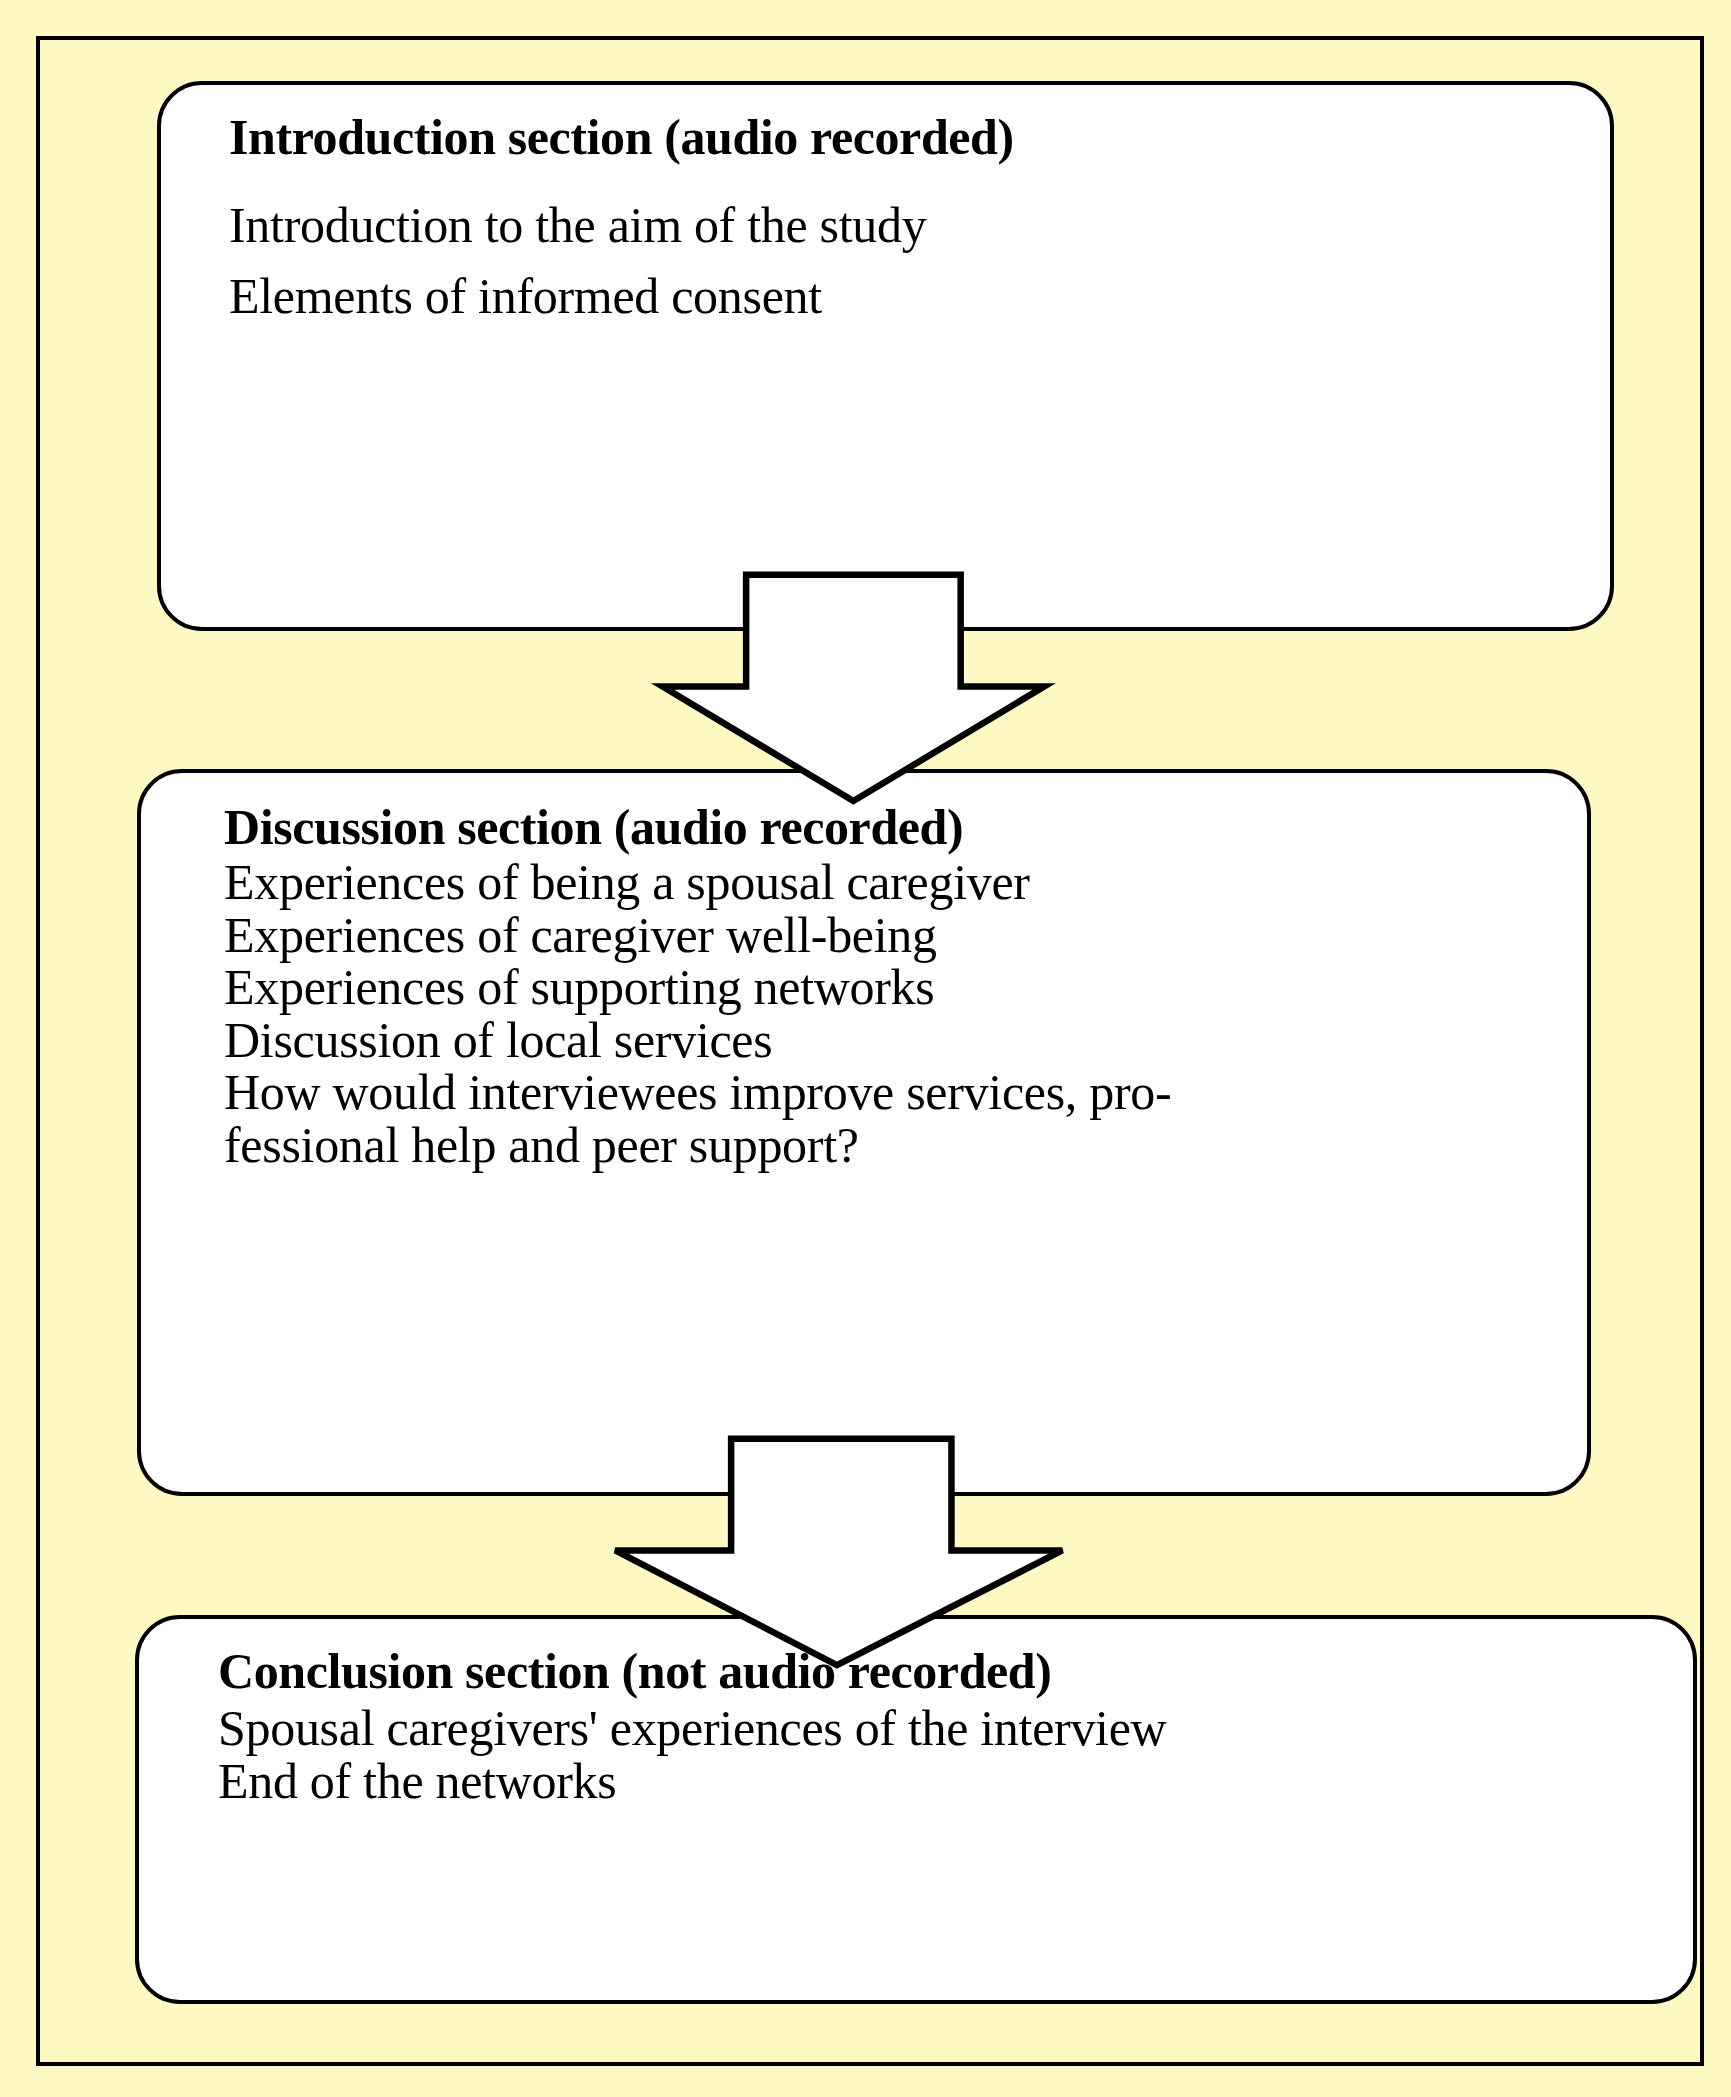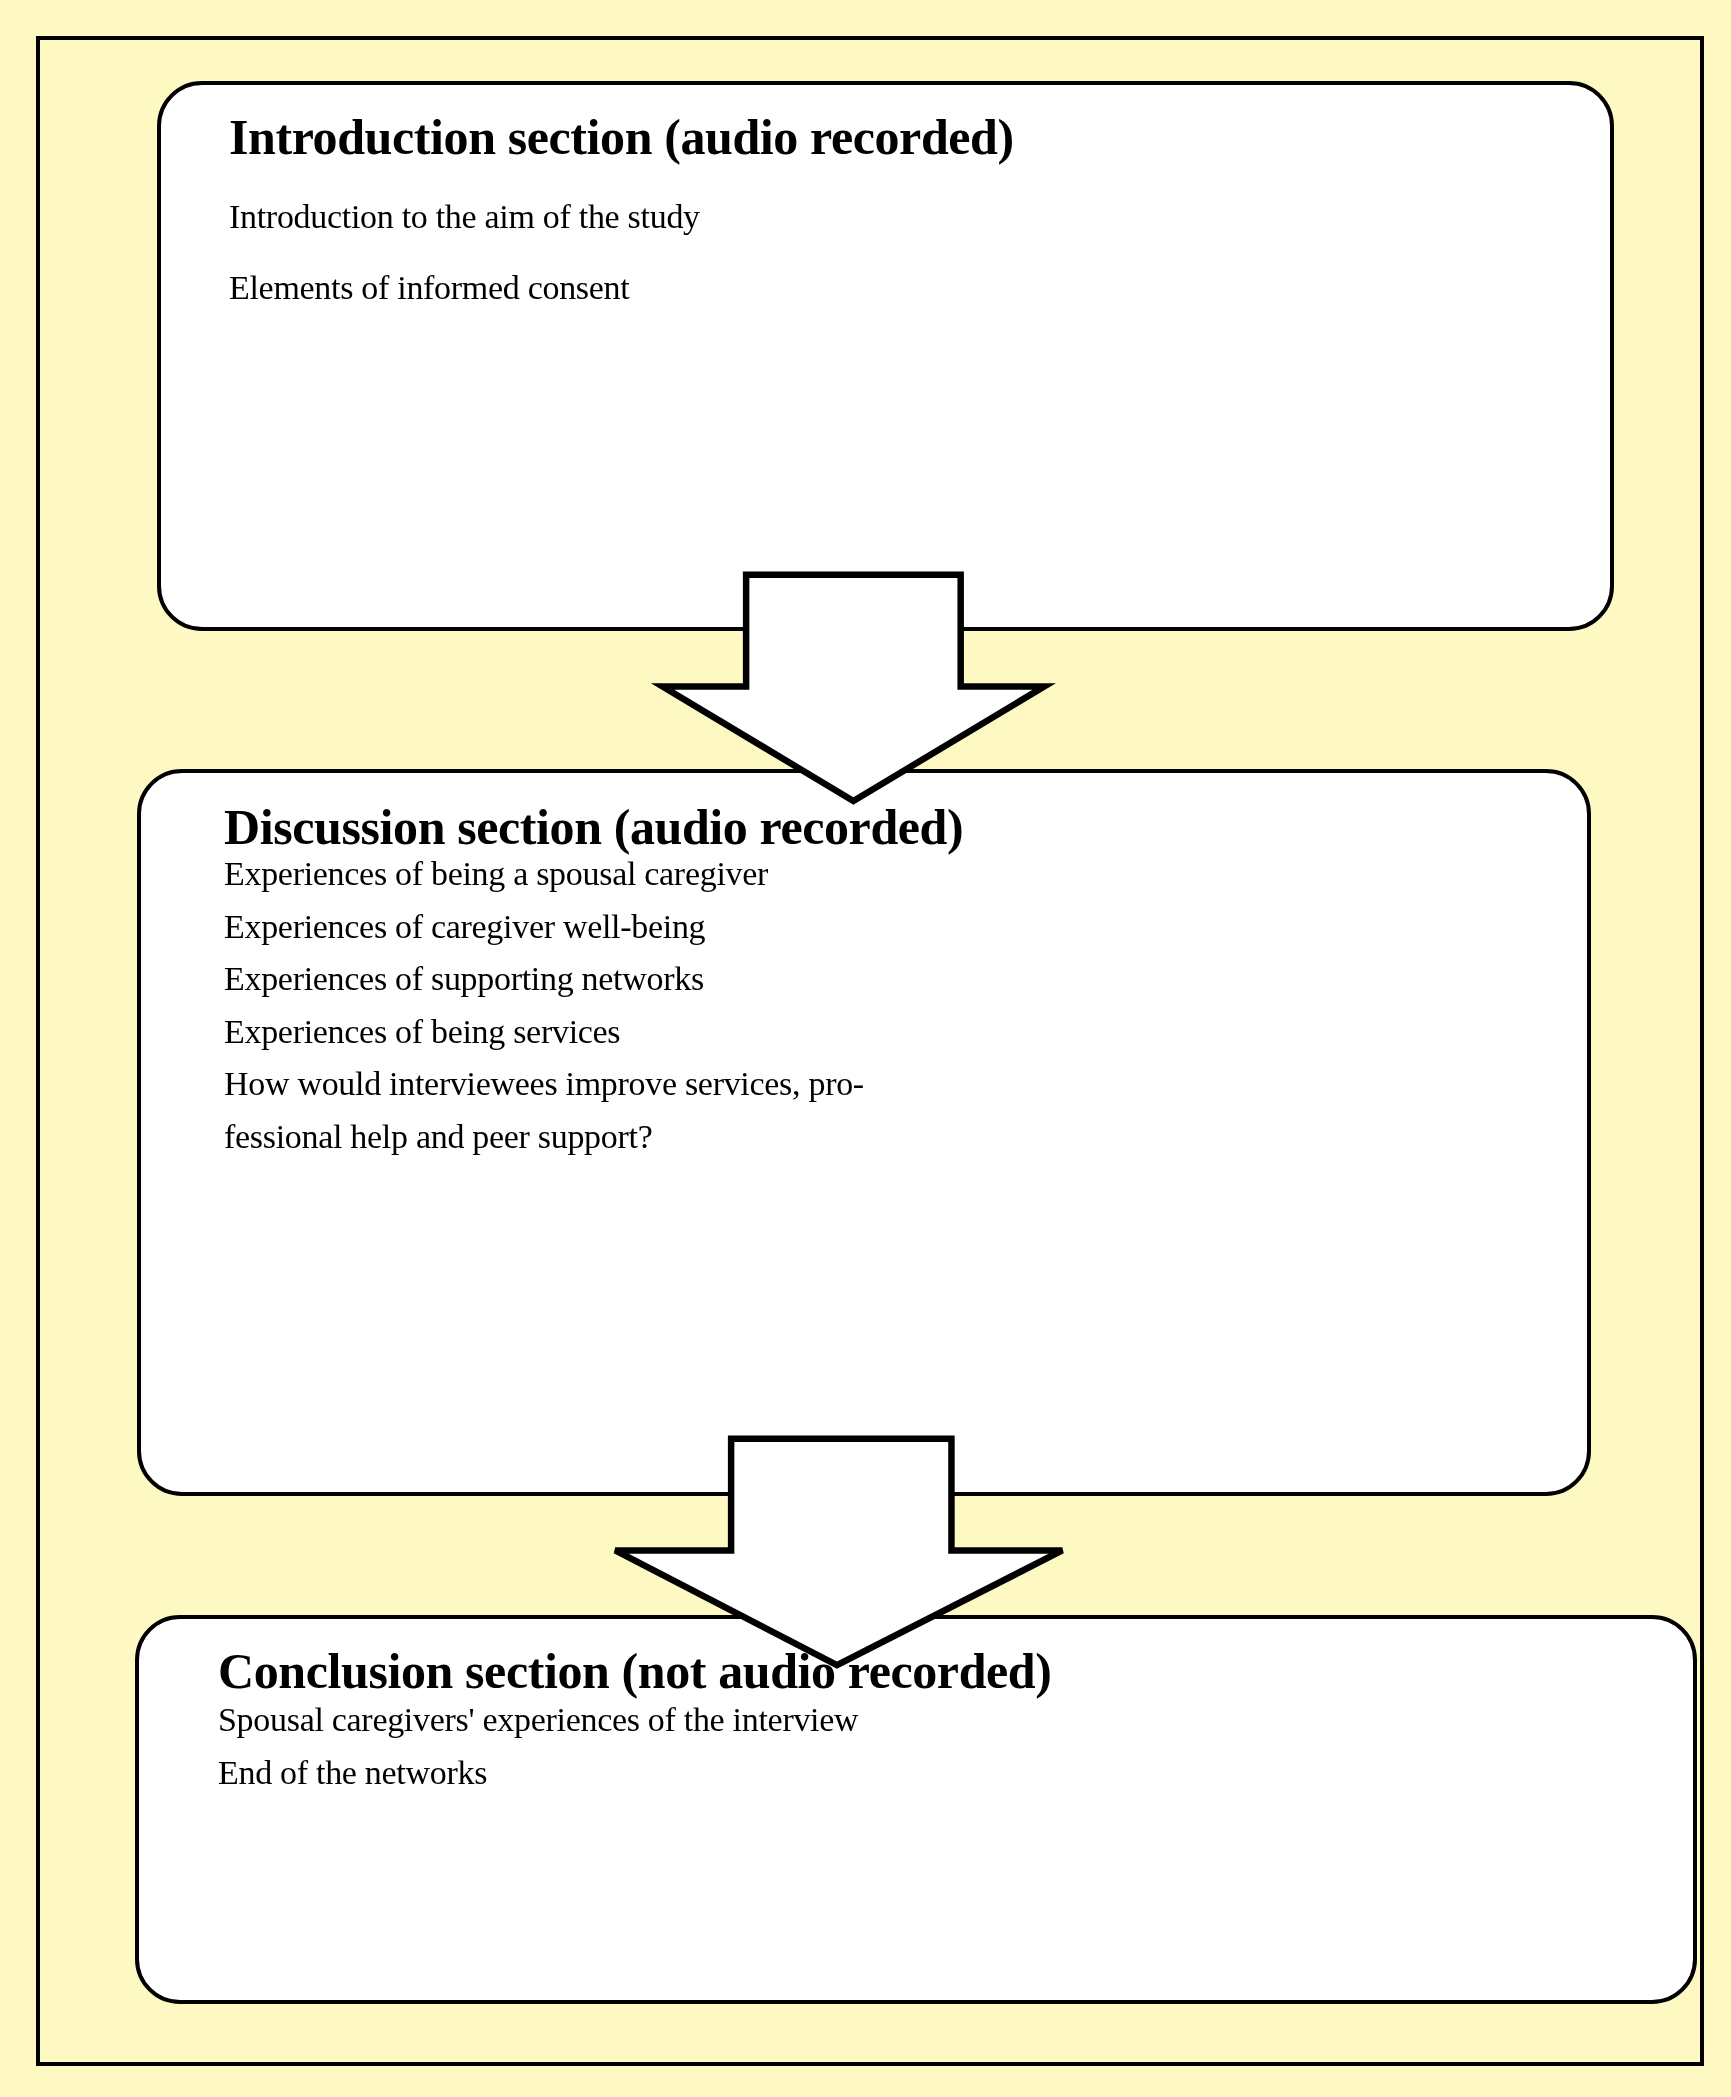--- a/index.html
+++ b/index.html
@@ -74,21 +74,21 @@
     font-weight: bold;
     font-size: 50px;
     line-height: 1.0;
     white-space: nowrap;
     letter-spacing: -0.4px;
   }
 
   .box-line {
     position: absolute;
     font-weight: normal;
-    font-size: 34px;
+    font-size: 50px;
     line-height: 1.0;
     white-space: nowrap;
     letter-spacing: -0.3px;
   }
 
   
   #box-introduction .box-title { left: 68px; top: 27px; }
   #box-introduction .line-0 { left: 68px; top: 115px; }
   #box-introduction .line-1 { left: 68px; top: 186px; }
   #box-introduction .line-2 { left: 68px; top: 256px; }
@@ -150,21 +150,21 @@
   <svg class="arrow-svg" id="arrow-one" viewBox="0 0 700 340" preserveAspectRatio="none">
     <polygon class="arrow-shape" points="196,8 494,8 494,163 610,163 345,322 80,163 196,163"></polygon>
   </svg>
 
   <div class="flow-box" id="box-discussion">
     <div class="box-inner">
       <div class="box-title">Discussion section (audio recorded)</div>
       <div class="box-line line-0">Experiences of being a spousal caregiver</div>
       <div class="box-line line-1">Experiences of caregiver well-being</div>
       <div class="box-line line-2">Experiences of supporting networks</div>
-      <div class="box-line line-3">Experiences of being services</div>
+      <div class="box-line line-3">Discussion of local services</div>
       <div class="box-line line-4">How would interviewees improve services, pro-</div>
       <div class="box-line line-5">fessional help and peer support?</div>
     </div>
   </div>
 
   <svg class="arrow-svg" id="arrow-two" viewBox="0 0 700 340" preserveAspectRatio="none">
     <polygon class="arrow-shape" points="196,8 502,8 502,163 656,163 343,322 35,163 196,163"></polygon>
   </svg>
 
   <div class="flow-box" id="box-conclusion">

